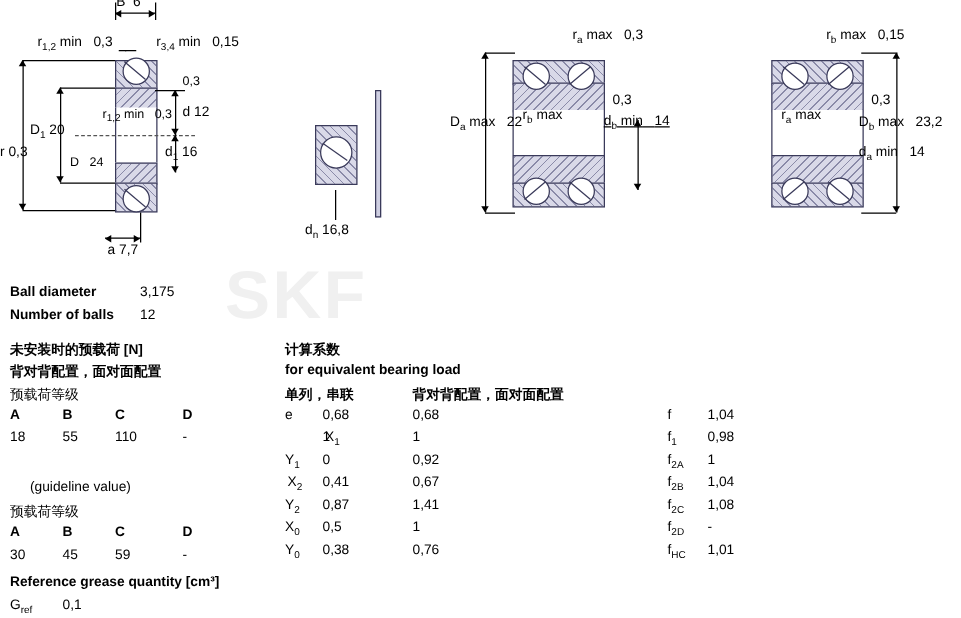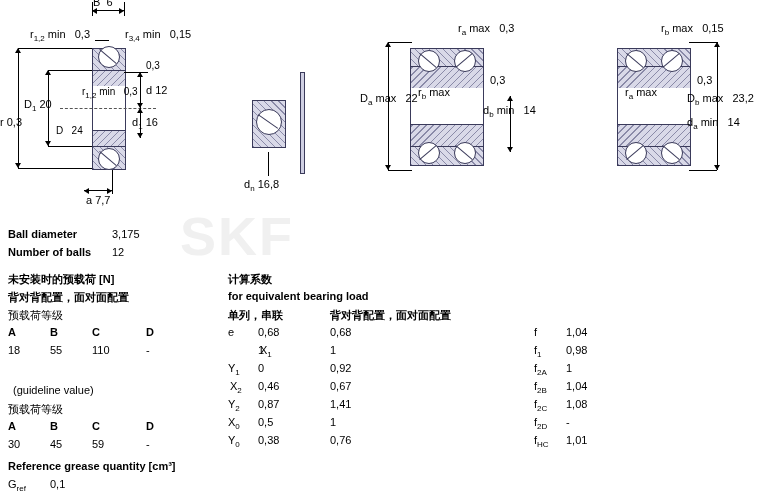--- a/index.html
+++ b/index.html
@@ -213,21 +213,21 @@
     <div class="lbl" style="left:48px;top:86px;">
       <span>r</span><span class="sub">b</span><span> max</span>
     </div>
     <div class="lbl" style="left:120px;top:74px;">
       <span>0,3</span>
     </div>
 
     <div class="vline" style="left:140px;top:96px;height:56px;"></div>
     <div class="arr-u" style="left:137px;top:96px;"></div>
     <div class="arr-d" style="left:137px;top:147px;"></div>
-    <div class="lbl" style="left:113px;top:104px;">
+    <div class="lbl" style="left:113px;top:91px;text-decoration:underline;">
       <span>d</span><span class="sub">b</span><span> min</span>
       &nbsp;&nbsp;<span>14</span>
     </div>
   </div>
 
   <div class="abs" style="left:595px;top:0px;width:174px;height:200px;">
     <div class="lbl" style="left:66px;top:22px;">
       <span>r</span><span class="sub">b</span><span> max</span>
       &nbsp;&nbsp;<span>0,15</span>
     </div>
@@ -286,21 +286,21 @@
   <div class="txt bold" style="left:8px;top:326px;">A</div>
   <div class="txt bold" style="left:50px;top:326px;">B</div>
   <div class="txt bold" style="left:92px;top:326px;">C</div>
   <div class="txt bold" style="left:146px;top:326px;">D</div>
 
   <div class="txt" style="left:8px;top:344px;">18</div>
   <div class="txt" style="left:50px;top:344px;">55</div>
   <div class="txt" style="left:92px;top:344px;">110</div>
   <div class="txt" style="left:146px;top:344px;">-</div>
 
-  <div class="txt" style="left:13px;top:384px;text-align:center;">(guideline value)</div>
+  <div class="txt" style="left:24px;top:384px;text-align:center;">(guideline value)</div>
   <div class="txt" style="left:8px;top:402px;">预载荷等级</div>
 
   <div class="txt bold" style="left:8px;top:420px;">A</div>
   <div class="txt bold" style="left:50px;top:420px;">B</div>
   <div class="txt bold" style="left:92px;top:420px;">C</div>
   <div class="txt bold" style="left:146px;top:420px;">D</div>
 
   <div class="txt" style="left:8px;top:438px;">30</div>
   <div class="txt" style="left:50px;top:438px;">45</div>
   <div class="txt" style="left:92px;top:438px;">59</div>
@@ -331,21 +331,21 @@
 
   <div class="txt" style="left:228px;top:362px;">
     <span>Y</span><span class="sub">1</span>
   </div>
   <div class="txt" style="left:258px;top:362px;">0</div>
   <div class="txt" style="left:330px;top:362px;">0,92</div>
 
   <div class="txt" style="left:230px;top:380px;">
     <span>X</span><span class="sub">2</span>
   </div>
-  <div class="txt" style="left:258px;top:380px;">0,46</div>
+  <div class="txt" style="left:258px;top:380px;">0,41</div>
   <div class="txt" style="left:330px;top:380px;">0,67</div>
 
   <div class="txt" style="left:228px;top:398px;">
     <span>Y</span><span class="sub">2</span>
   </div>
   <div class="txt" style="left:258px;top:398px;">0,87</div>
   <div class="txt" style="left:330px;top:398px;text-align:center;">1,41</div>
 
   <div class="txt" style="left:228px;top:416px;">
     <span>X</span><span class="sub">0</span>

